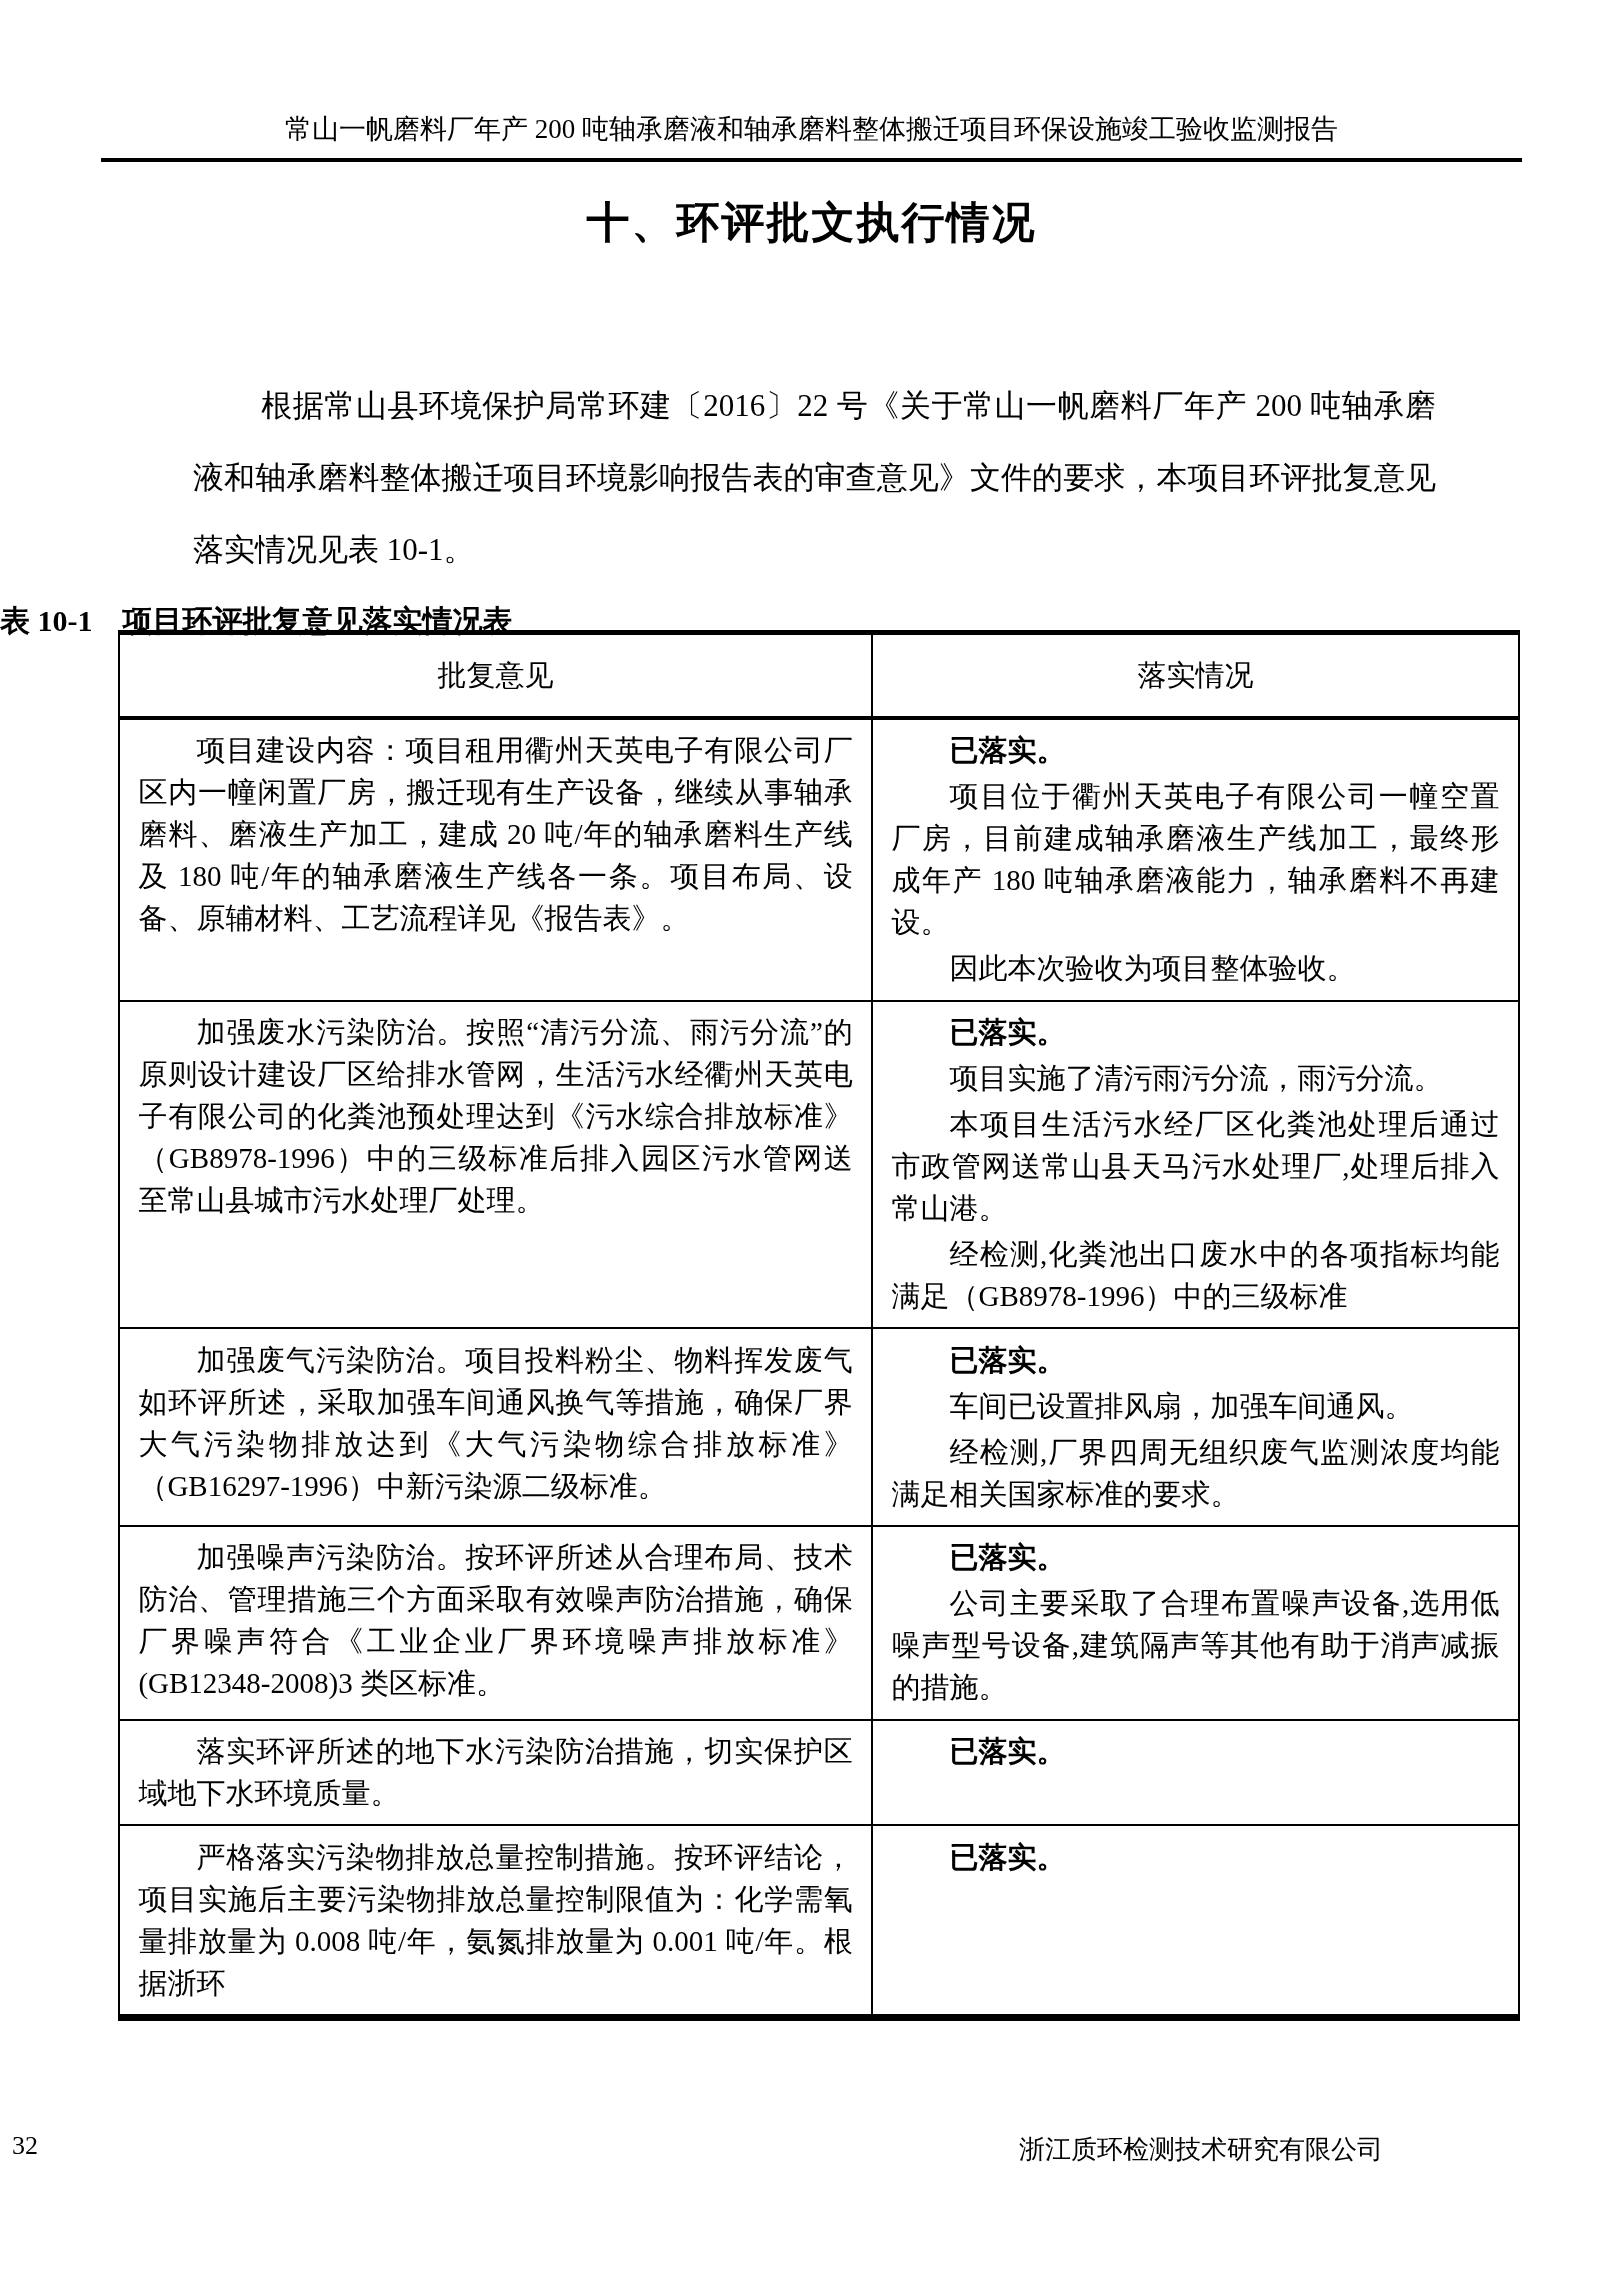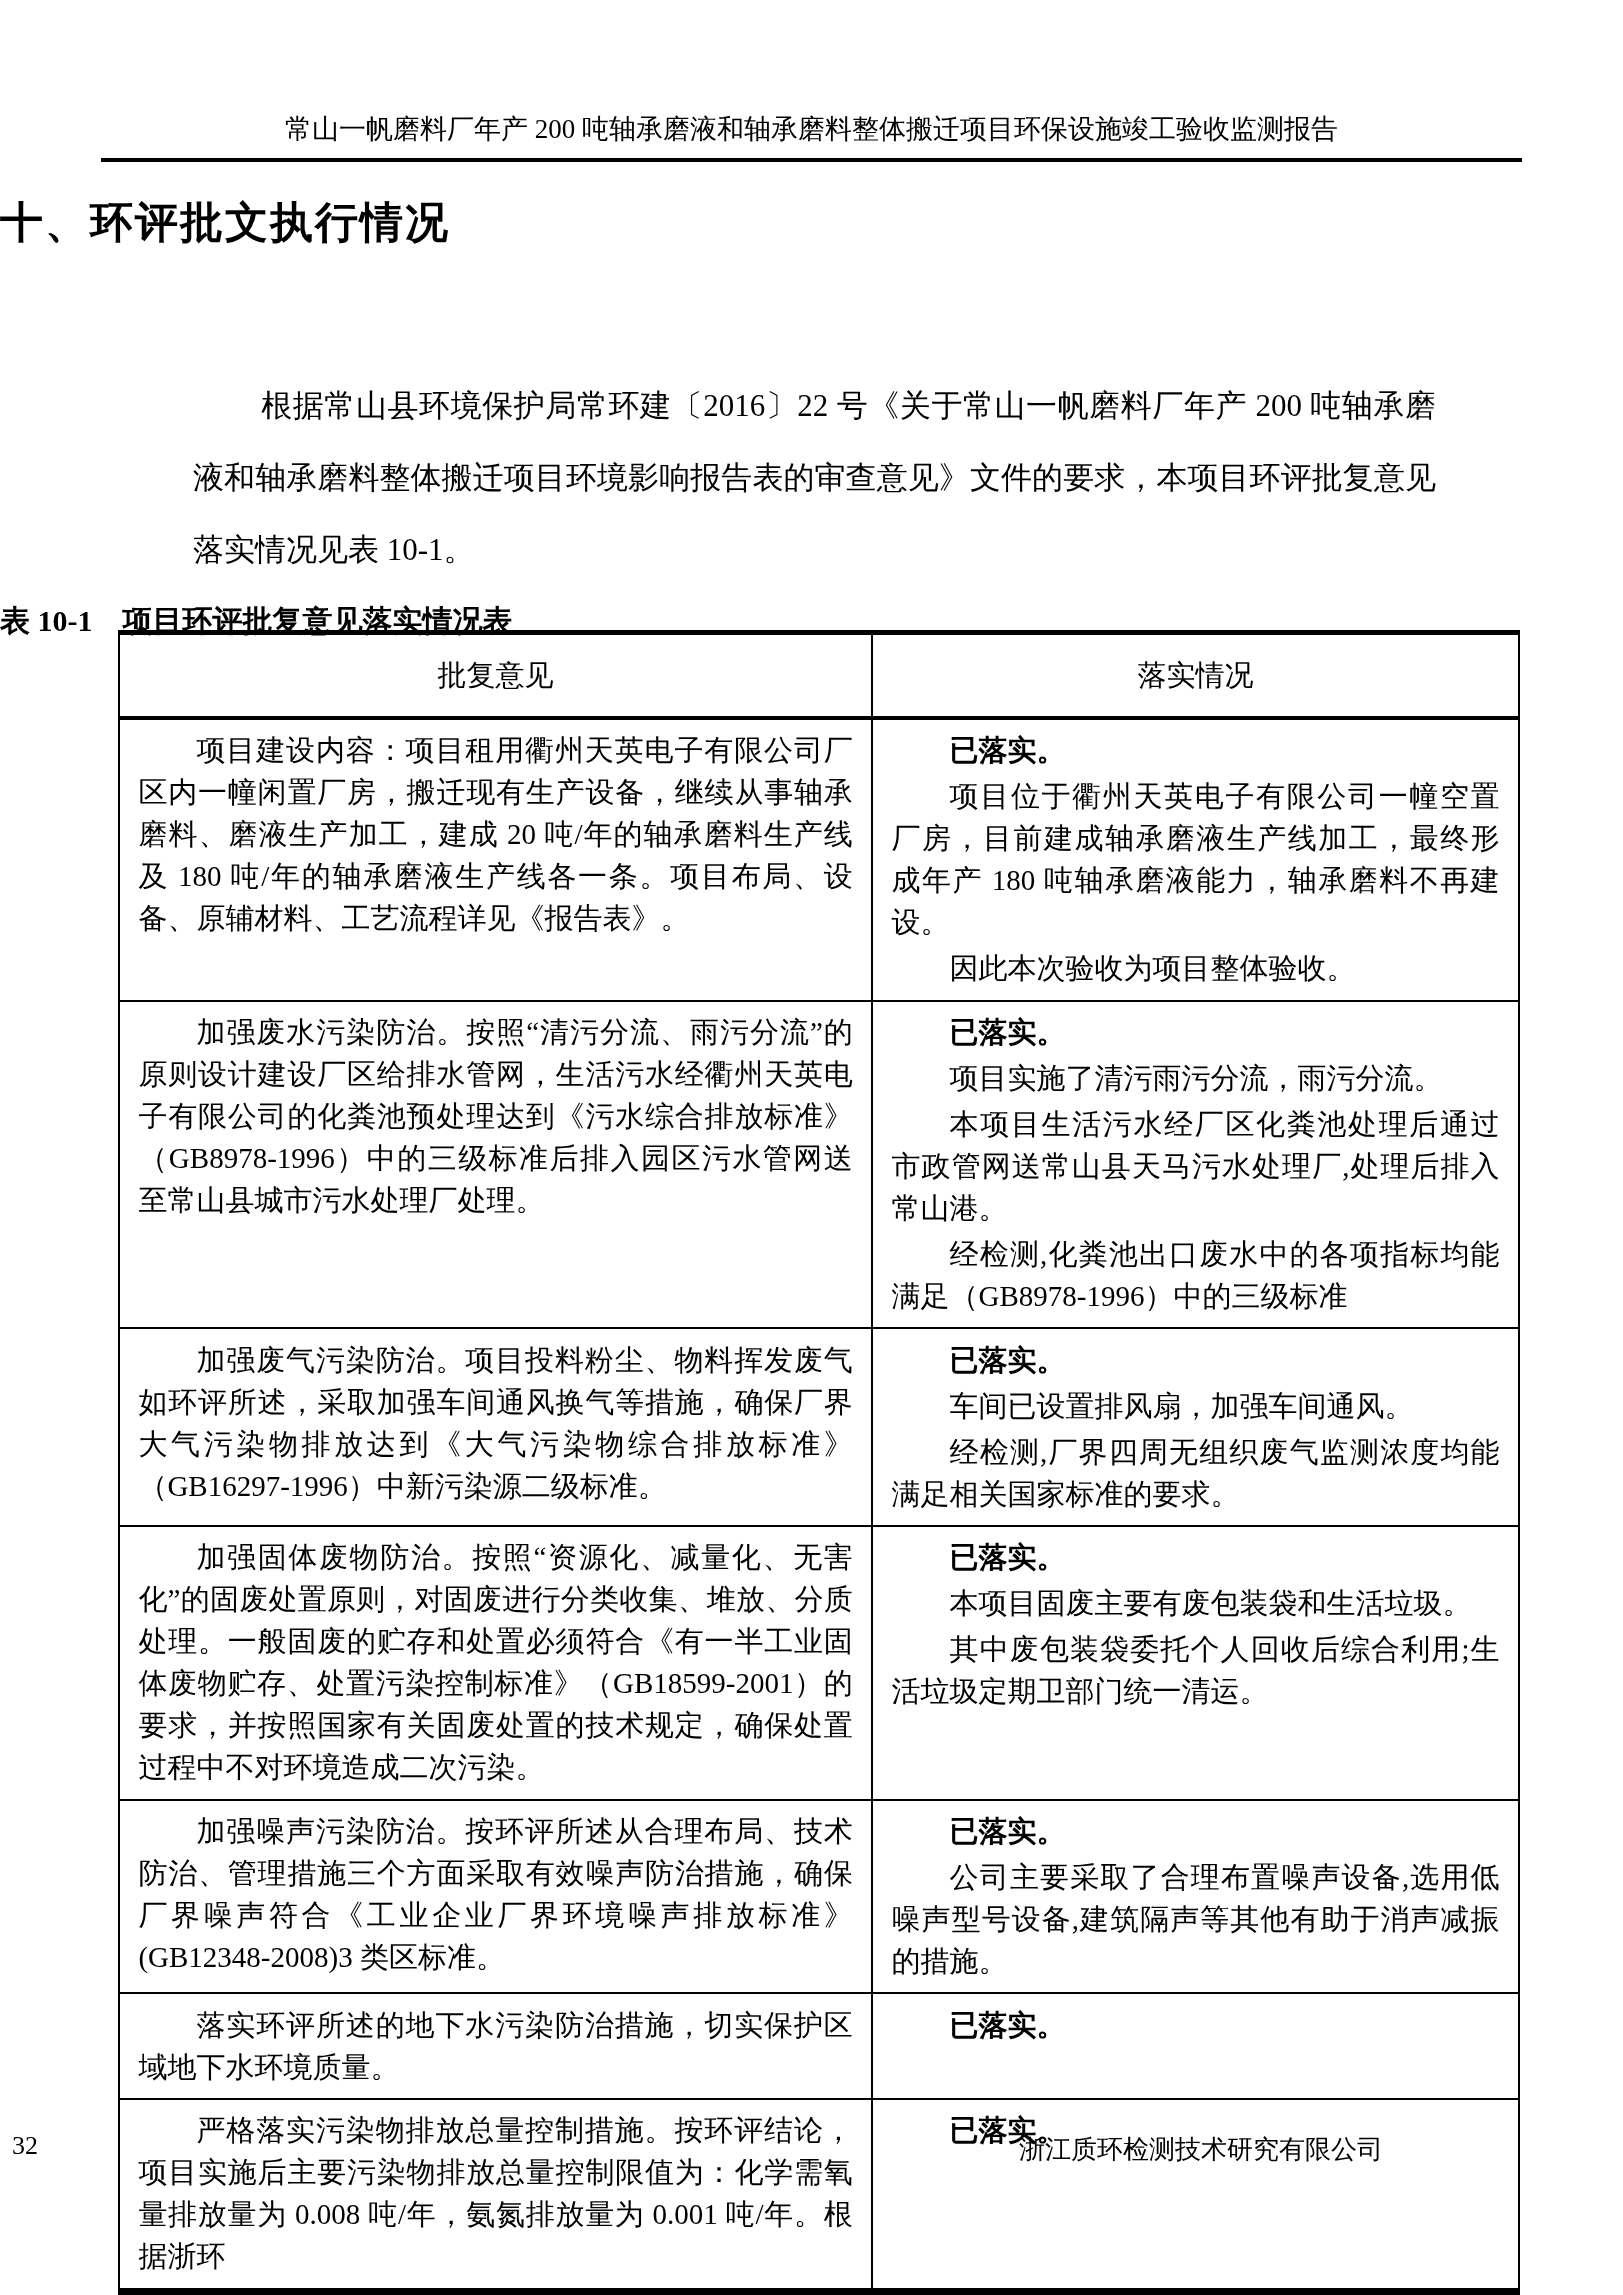--- a/index.html
+++ b/index.html
@@ -22,21 +22,21 @@
     white-space: nowrap;
   }
   .header-rule {
     position: absolute;
     top: 158px; left: 101px; width: 1421px; height: 3.9px;
     background: #000;
   }
   .section-title {
     position: absolute;
     top: 194px; left: 0; width: 100%;
-    text-align: left;
+    text-align: center;
     font-size: 43px;
     font-weight: bold;
     letter-spacing: 2px;
   }
   .intro {
     position: absolute;
     top: 370px; left: 193px; width: 1243px;
     font-size: 31px;
     line-height: 72px;
     text-align: justify;
@@ -162,30 +162,20 @@
           <td class="h-r3">
             <p class="para">加强废气污染防治。项目投料粉尘、物料挥发废气如环评所述，采取加强车间通风换气等措施，确保厂界大气污染物排放达到《大气污染物综合排放标准》（GB16297-1996）中新污染源二级标准。</p>
           </td>
           <td class="h-r3">
             <p class="para bold">已落实。</p>
             <p class="para">车间已设置排风扇，加强车间通风。</p>
             <p class="para">经检测,厂界四周无组织废气监测浓度均能满足相关国家标准的要求。</p>
           </td>
         </tr>
         <tr>
-          <td class="h-r4">
-            <p class="para">加强固体废物防治。按照“资源化、减量化、无害化”的固废处置原则，对固废进行分类收集、堆放、分质处理。一般固废的贮存和处置必须符合《有一半工业固体废物贮存、处置污染控制标准》（GB18599-2001）的要求，并按照国家有关固废处置的技术规定，确保处置过程中不对环境造成二次污染。</p>
-          </td>
-          <td class="h-r4 v-mid">
-            <p class="para bold">已落实。</p>
-            <p class="para">本项目固废主要有废包装袋和生活垃圾。</p>
-            <p class="para">其中废包装袋委托个人回收后综合利用;生活垃圾定期卫部门统一清运。</p>
-          </td>
-        </tr>
-        <tr>
           <td class="h-r5">
             <p class="para">加强噪声污染防治。按环评所述从合理布局、技术防治、管理措施三个方面采取有效噪声防治措施，确保厂界噪声符合《工业企业厂界环境噪声排放标准》(GB12348-2008)3 类区标准。</p>
           </td>
           <td class="h-r5">
             <p class="para bold">已落实。</p>
             <p class="para">公司主要采取了合理布置噪声设备,选用低噪声型号设备,建筑隔声等其他有助于消声减振的措施。</p>
           </td>
         </tr>
         <tr>
           <td class="h-r6">

